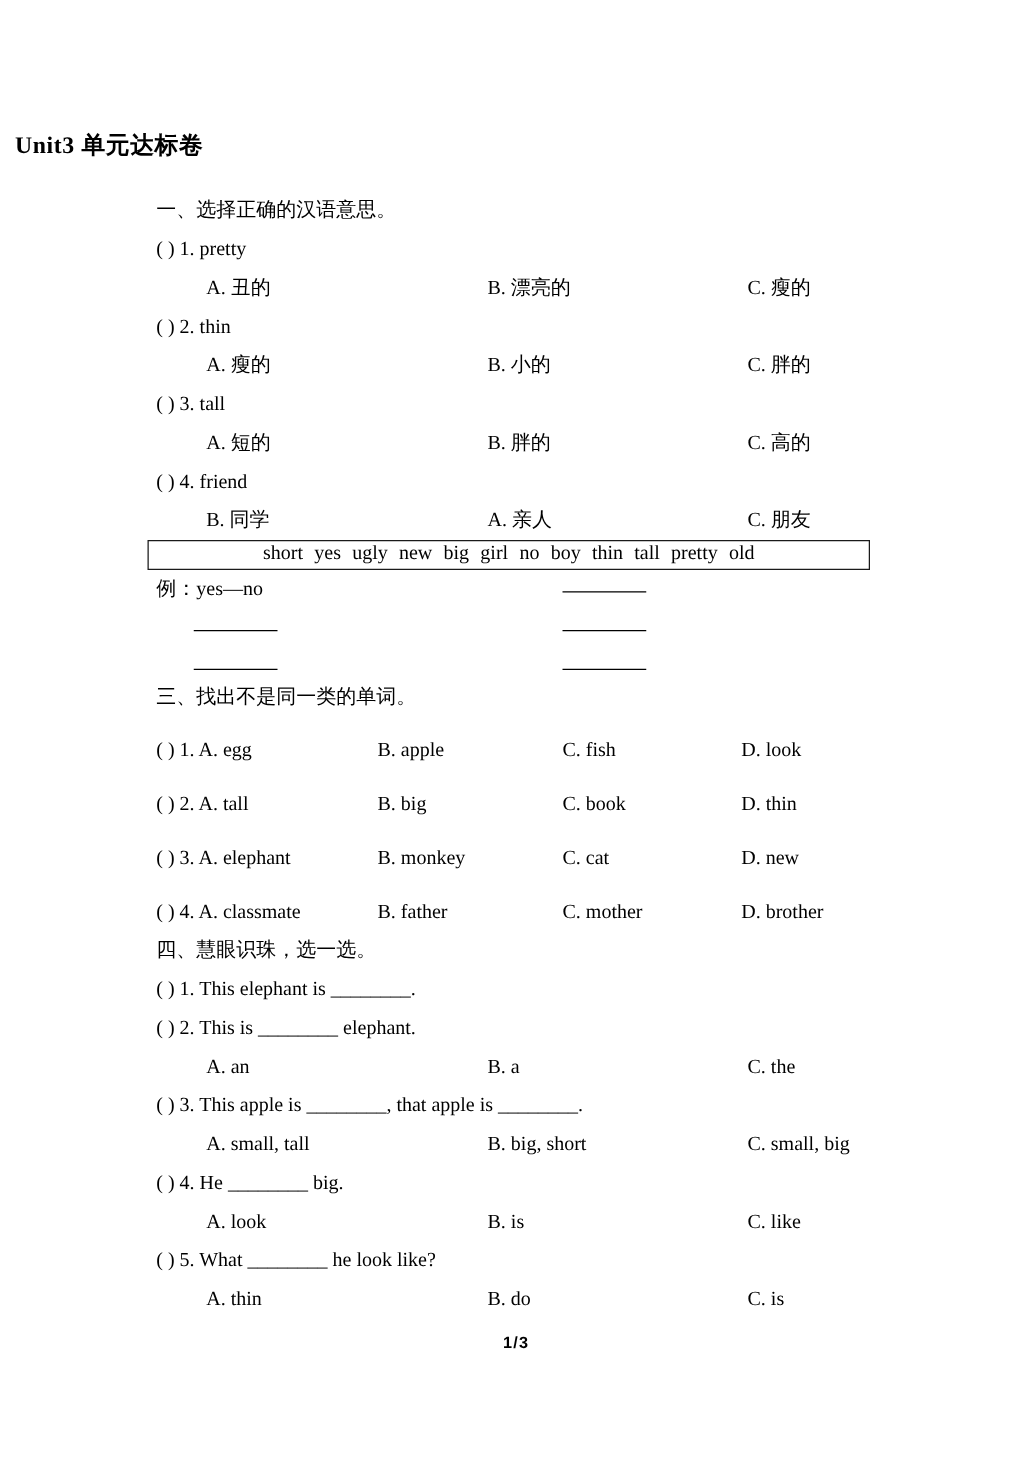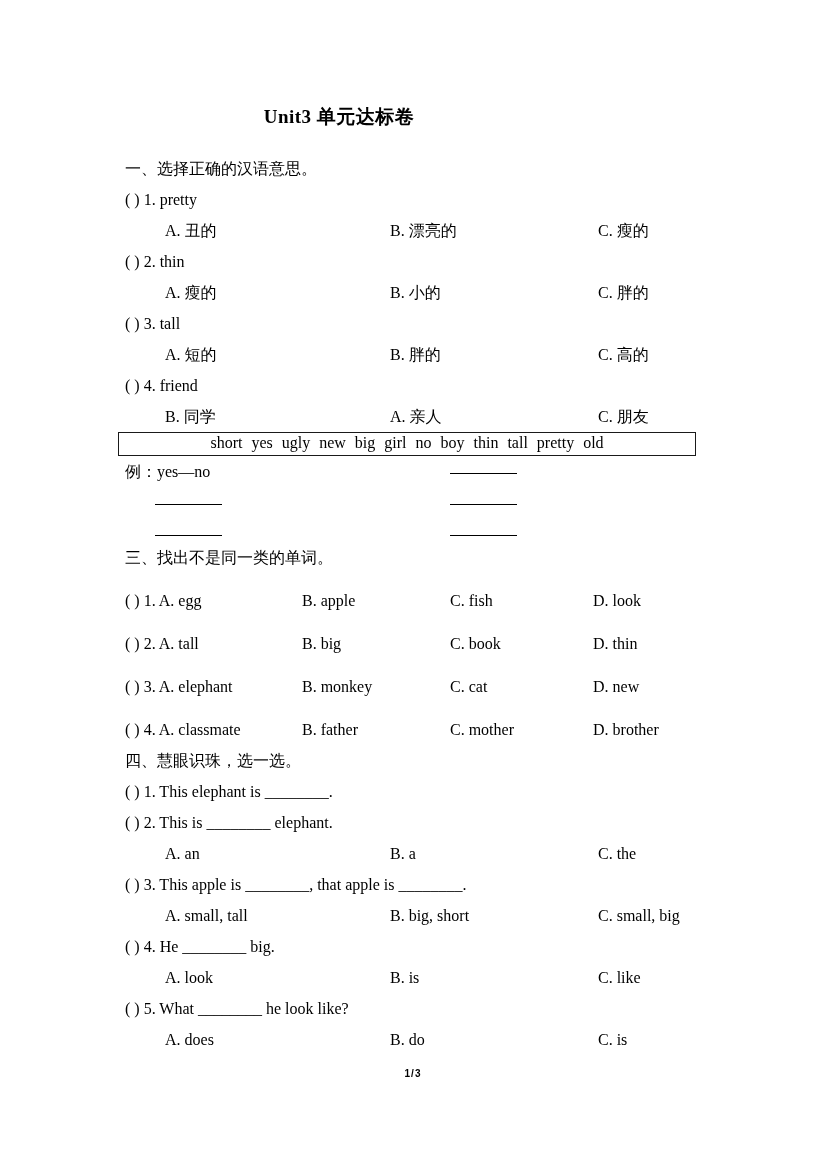--- a/index.html
+++ b/index.html
@@ -9,22 +9,21 @@
     font-family:"Liberation Serif","DejaVu Serif",serif;
     font-size:16px; color:#000;
   }
   .page {
     position:relative;
     width:826px; height:1169px;
     background:#ffffff;
     overflow:hidden;
   }
   .title {
-    position:absolute; top:103px; left:4px; width:670px;
-    text-align:center;
+    position:absolute; top:103px; left:12px; width:670px;
     font-size:19px; font-weight:bold; line-height:28px;
     letter-spacing:0.5px;
   }
   .content {
     position:absolute; left:125px; top:153px; width:582px;
   }
   .row { height:31px; line-height:31px; white-space:nowrap; }
   .row.short { height:24px; line-height:24px; }
   .rel { position:relative; }
   .opts3 {
@@ -52,21 +51,21 @@
     width:67px; height:0;
     border-bottom:1.2px solid #000;
   }
   .u.left  { left:30px; }
   .u.right { left:325px; }
   .footer {
     position:absolute; top:1058px; left:0; width:826px;
     height:31px; line-height:31px;
     text-align:center;
     font-family:"Liberation Sans","DejaVu Sans",sans-serif;
-    font-size:10px; font-weight:bold;
+    font-size:13px; font-weight:bold;
     letter-spacing:1px;
   }
 </style>
 </head>
 <body>
 
 <div class="page">
 
   <div class="title">Unit3 单元达标卷</div>
 
@@ -167,21 +166,21 @@
 
     <div class="row">( ) 4. He ________ big.</div>
     <div class="row opts3">
       <span>A. look</span>
       <span>B. is</span>
       <span>C. like</span>
     </div>
 
     <div class="row">( ) 5. What ________ he look like?</div>
     <div class="row opts3">
-      <span>A. does</span>
+      <span>A. thin</span>
       <span>B. do</span>
       <span>C. is</span>
     </div>
 
   </div>
 
   <div class="footer">1/3</div>
 
 </div>
 

